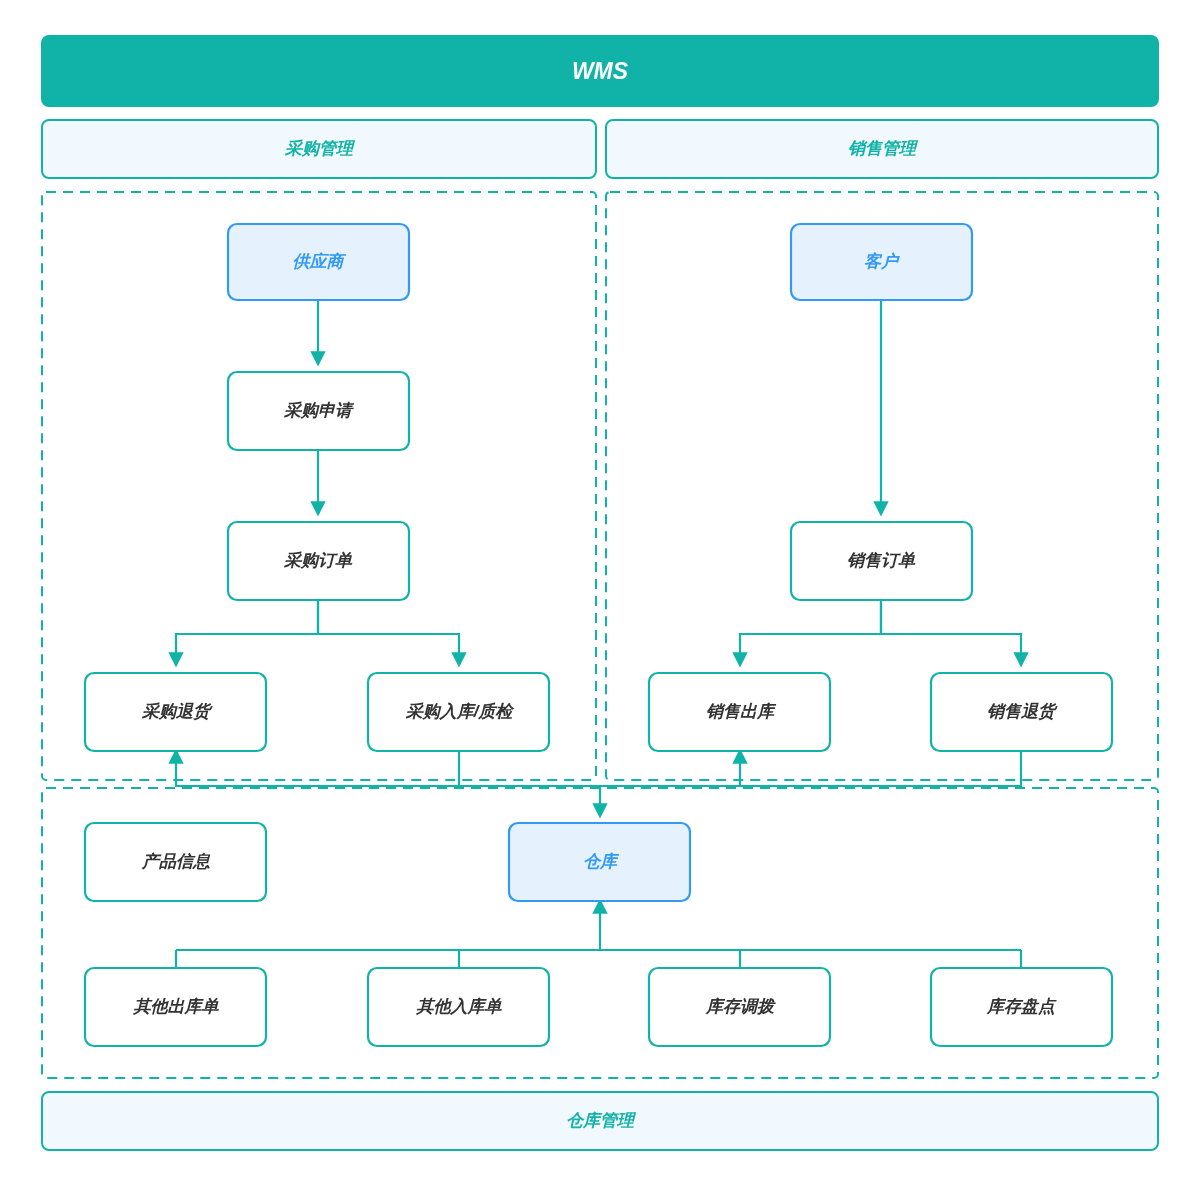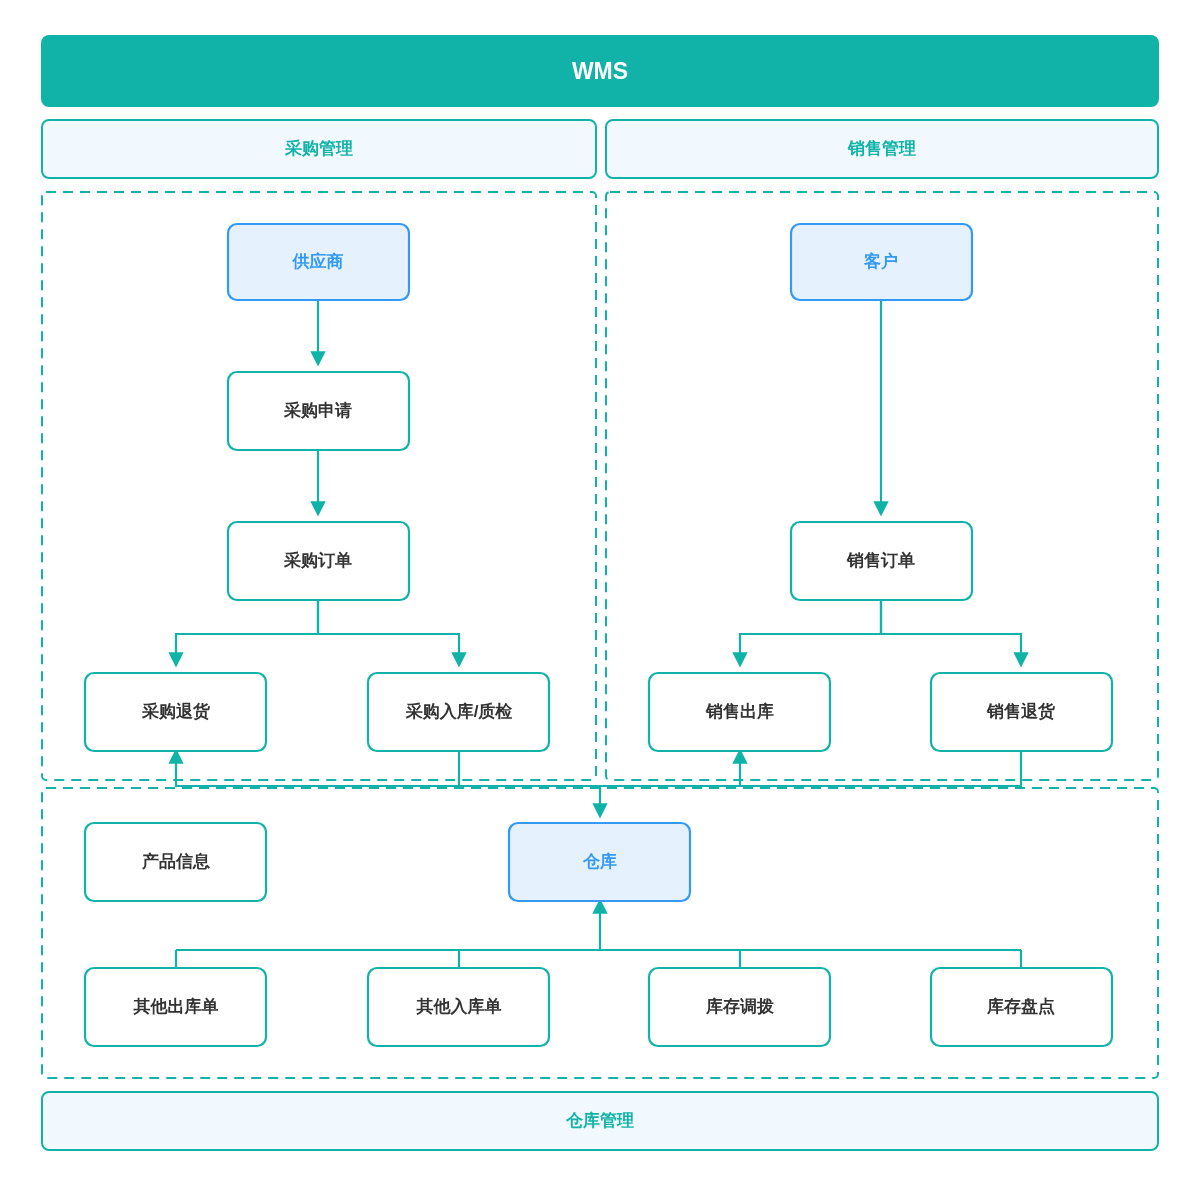--- a/index.html
+++ b/index.html
@@ -1,20 +1,20 @@
 <!DOCTYPE html>
 <html><head>
 <meta charset="utf-8">
 <style>
   html,body{margin:0;padding:0;background:#ffffff;}
   body{
     font-family:"Liberation Sans","DejaVu Sans",sans-serif;
     width:1200px;height:1198px;overflow:hidden;
   }
-  #stage{position:relative;width:1200px;height:1198px;}
+  #stage{position:relative;width:1200px;height:1198px;font-style:italic;}
   svg#diagram{position:absolute;left:0;top:0;width:1200px;height:1198px;display:block;}
   .node-label{
     font-family:"Liberation Sans","DejaVu Sans",sans-serif;
     font-weight:bold;
     text-anchor:middle;
     dominant-baseline:middle;
   }
 </style>
 </head>
 <body>

